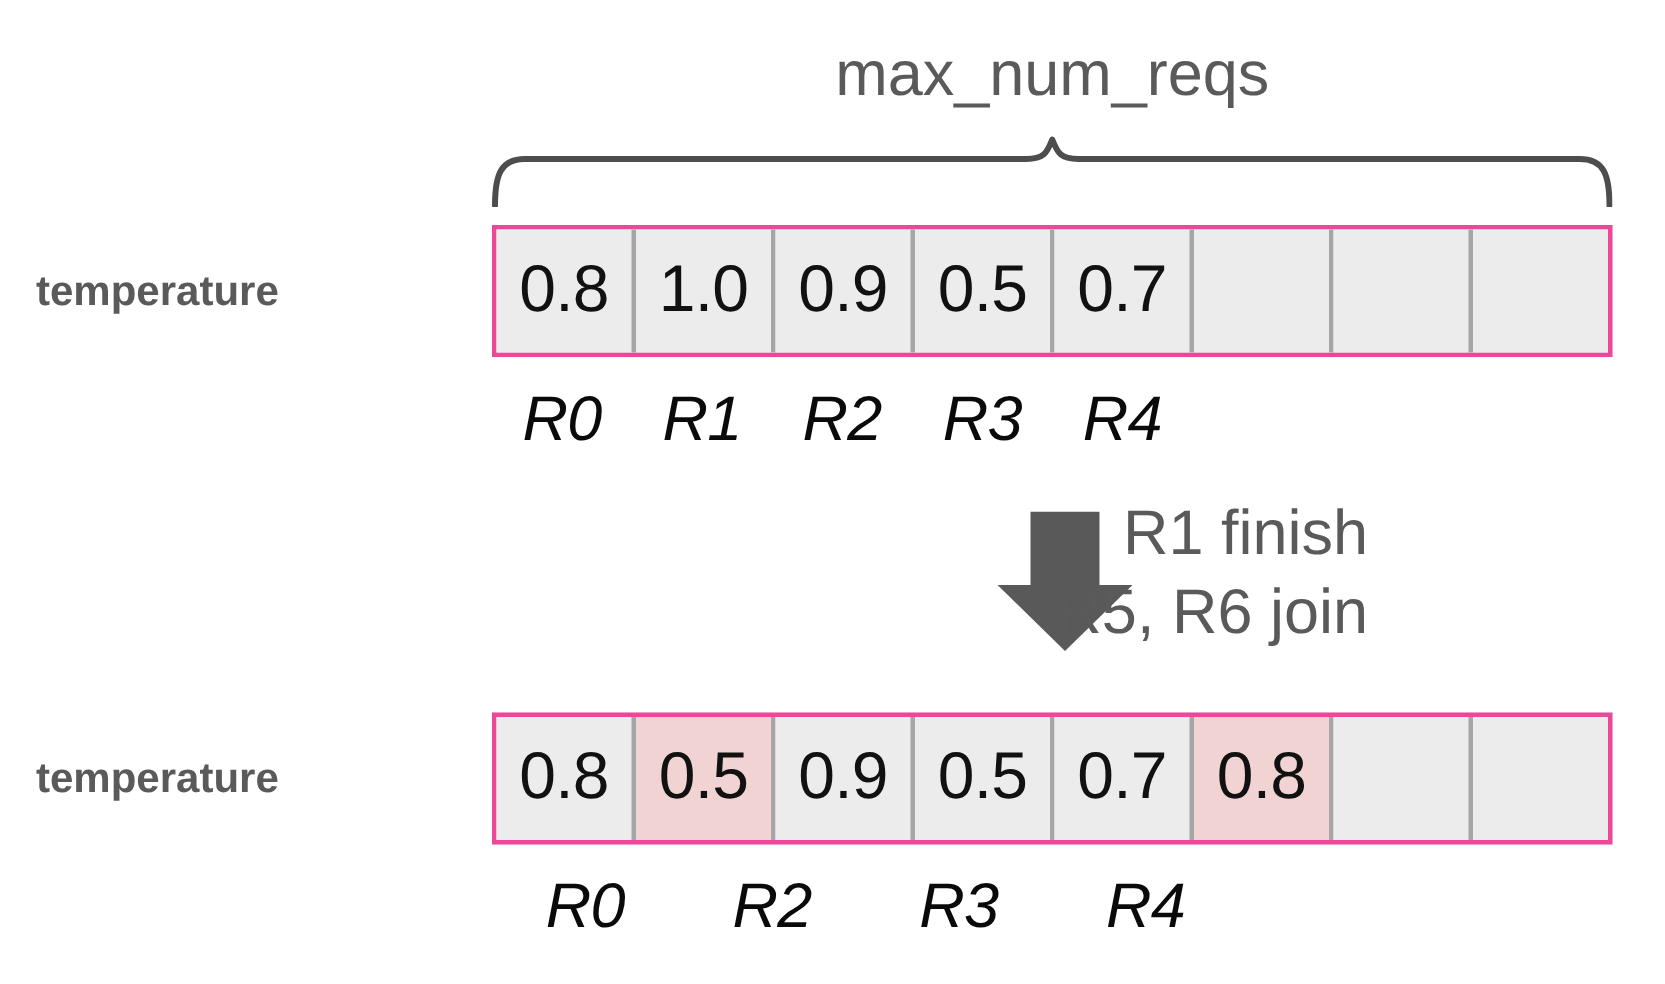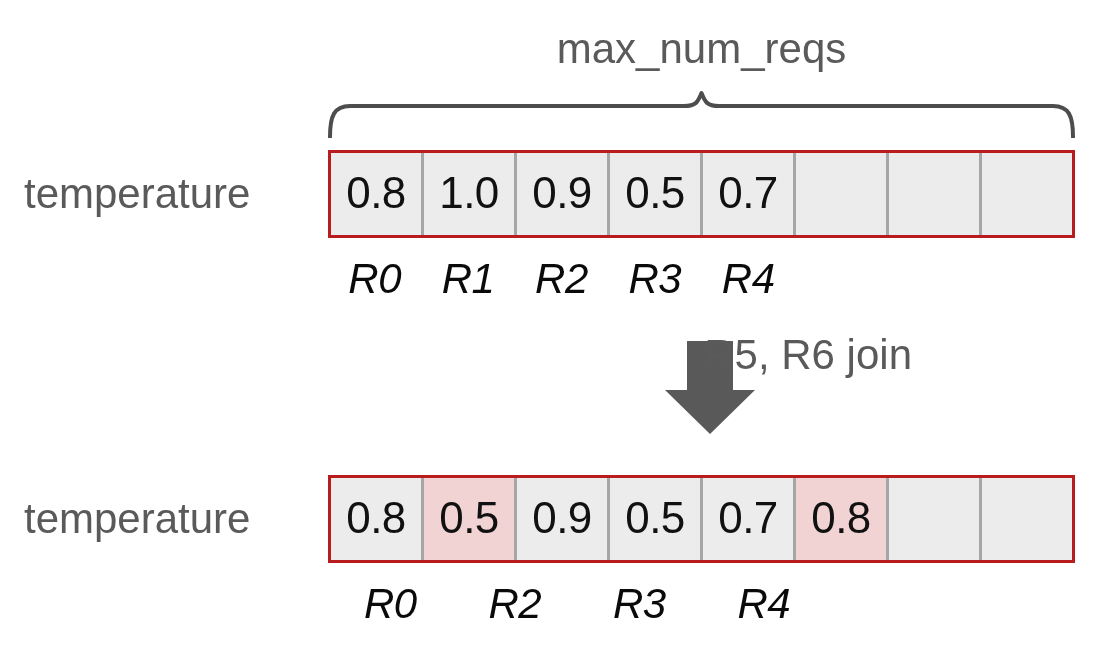--- a/index.html
+++ b/index.html
@@ -43,38 +43,39 @@
     left: 328px;
     top: 90px;
     width: 747px;
     height: 48px;
   }
   .brace-wrap svg { display: block; }
 
   
   .row-label {
     position: absolute;
-    font-size: 42px;
+    font-size: 28px;
     line-height: 50px;
     color: #5a5a5a;
     white-space: nowrap;
     text-align: left;
+    font-weight: bold;
   }
   .row-label.top    { left: 24px; top: 169px; }
   .row-label.bottom { left: 24px; top: 494px; }
 
   
   .slot-table {
     position: absolute;
     left: 328px;
     width: 747px;
     height: 88px;
     display: flex;
     box-sizing: border-box;
-    border: 3px solid #b91c1c;
+    border: 3px solid #ec4899;
     background: #ececec;
   }
   .slot-table.top    { top: 150px; }
   .slot-table.bottom { top: 475px; }
 
   .cell {
     flex: 1 1 0;
     box-sizing: border-box;
     border-right: 3px solid #a6a6a6;
     background: #ececec;
@@ -189,20 +190,21 @@
     <div class="req-id blank"></div>
   </div>
 
   <div class="arrow">
     <svg width="92" height="94" viewBox="0 0 92 94" xmlns="http://www.w3.org/2000/svg" aria-hidden="true">
       <path d="M23 0 H69 V49 H91 L46 93 L1 49 H23 Z" fill="#595959"></path>
     </svg>
   </div>
 
   <div class="note">
+    <span class="line">R1 finish</span>
     <span class="line">R5, R6 join</span>
   </div>
 
   <div class="row-label bottom">temperature</div>
 
   <div class="slot-table bottom">
     <div class="cell">
         <span class="val">0.8</span>
       </div>
     <div class="cell highlight">

